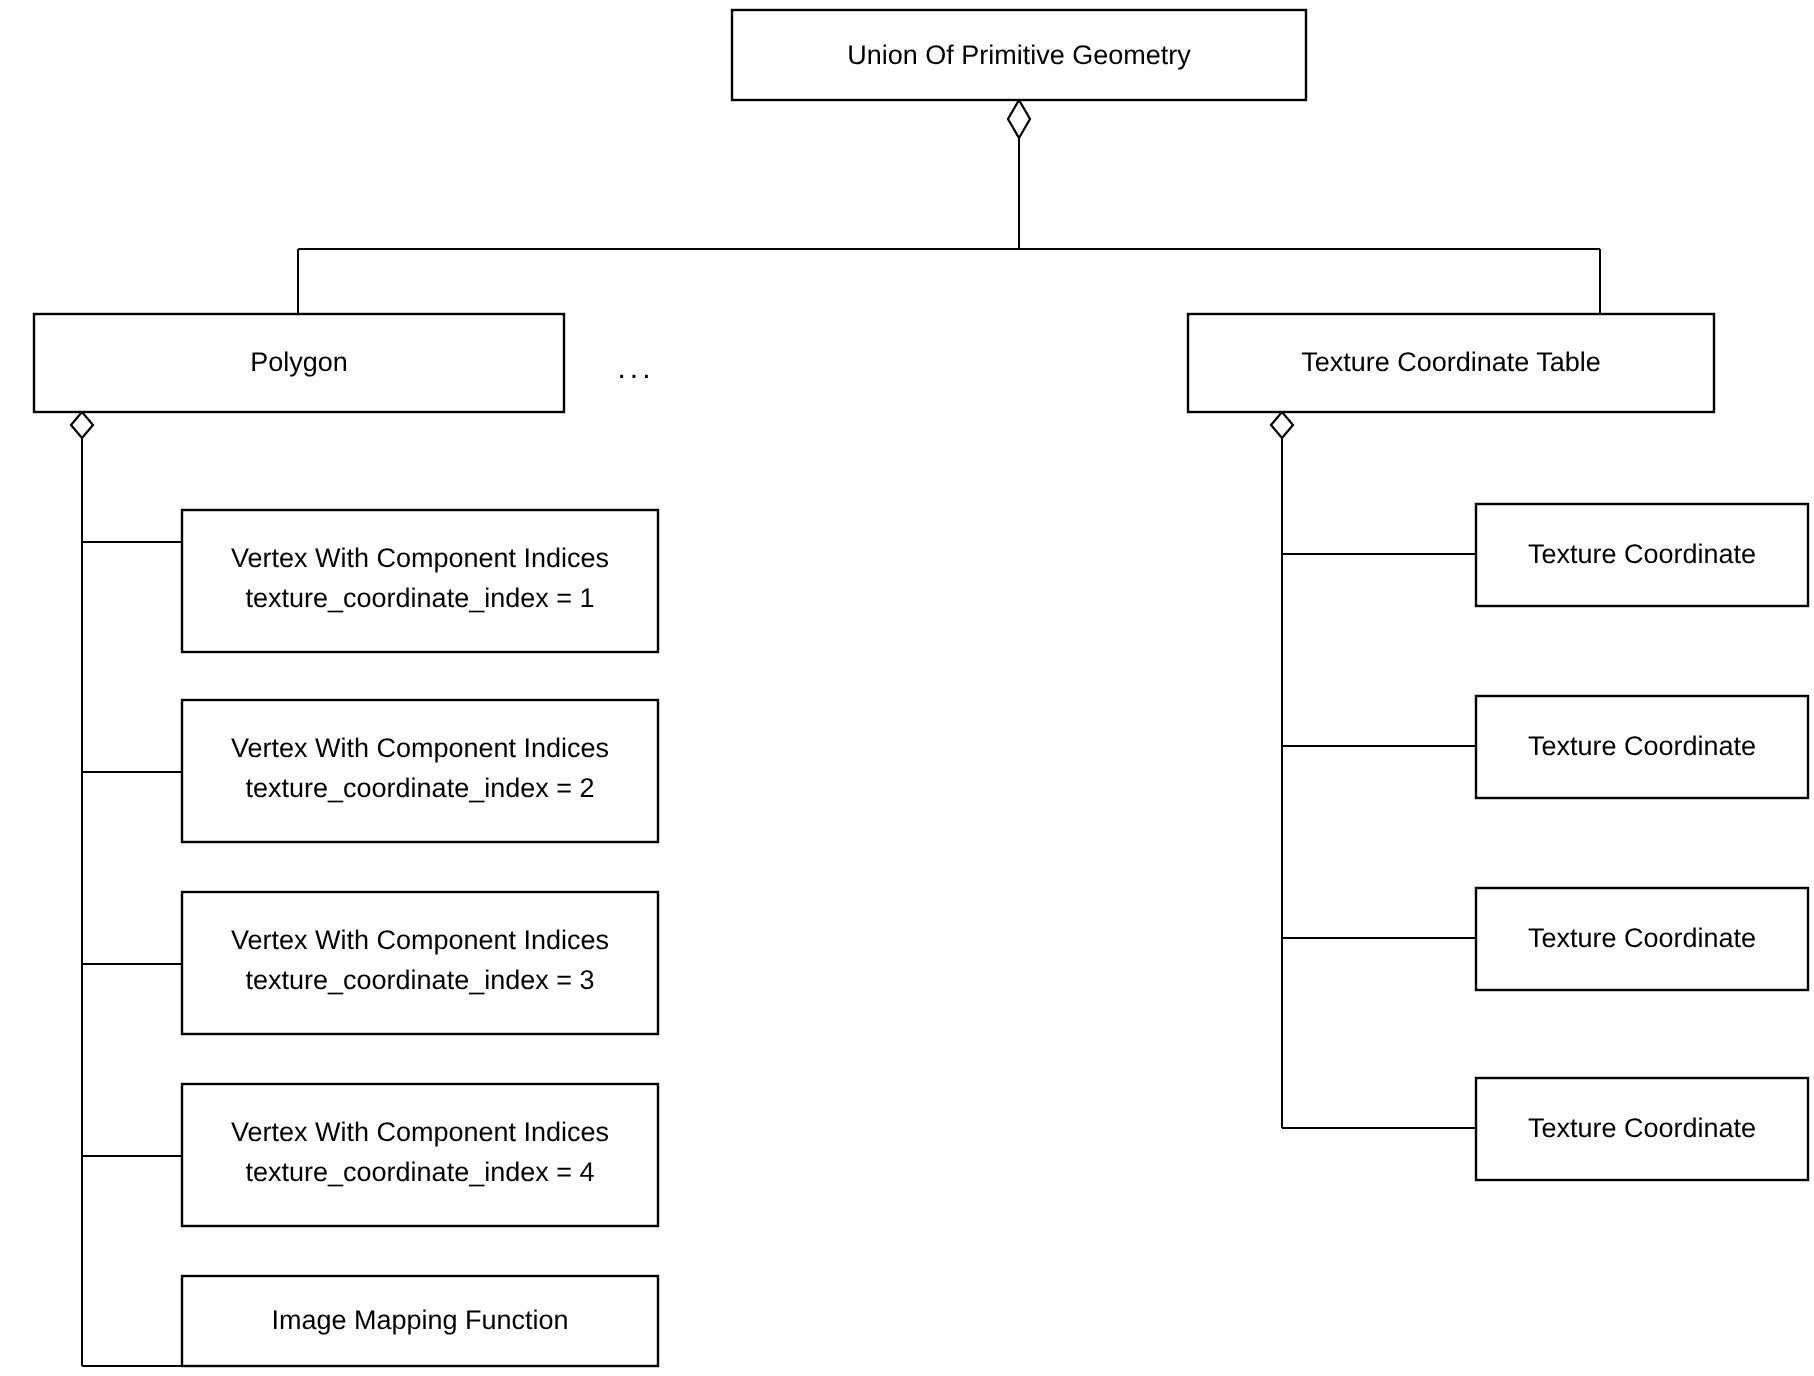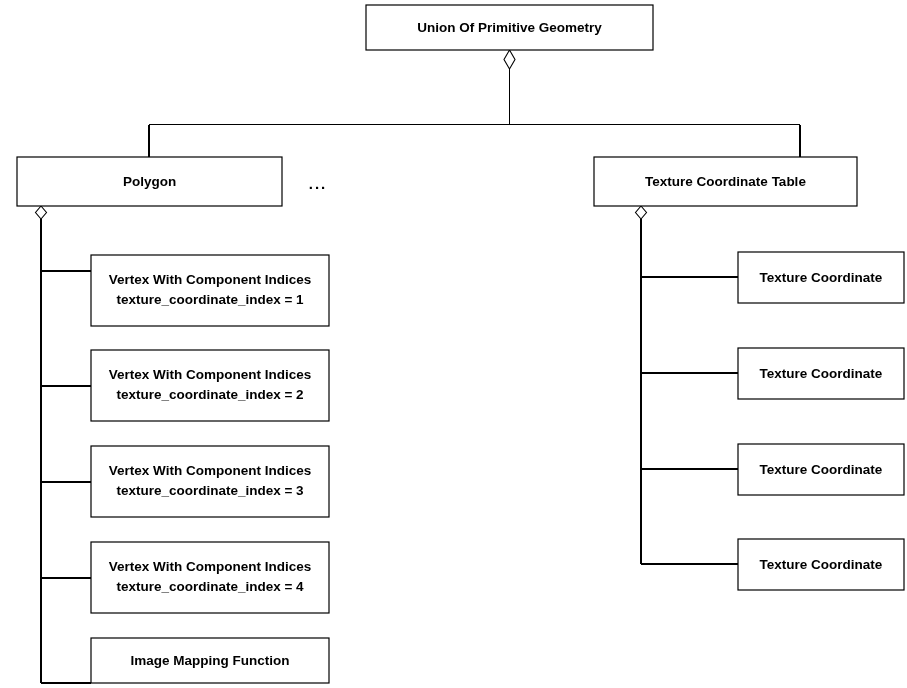--- a/index.html
+++ b/index.html
@@ -9,21 +9,20 @@
   }
   body {
     font-family: "Liberation Sans", sans-serif;
   }
   #diagram-root {
     position: relative;
     width: 907px;
     height: 688px;
     background: #ffffff;
     overflow: hidden;
-    font-weight: bold;
   }
   svg.canvas {
     position: absolute;
     left: 0;
     top: 0;
     width: 907px;
     height: 688px;
   }
   .node-box {
     fill: #ffffff;

